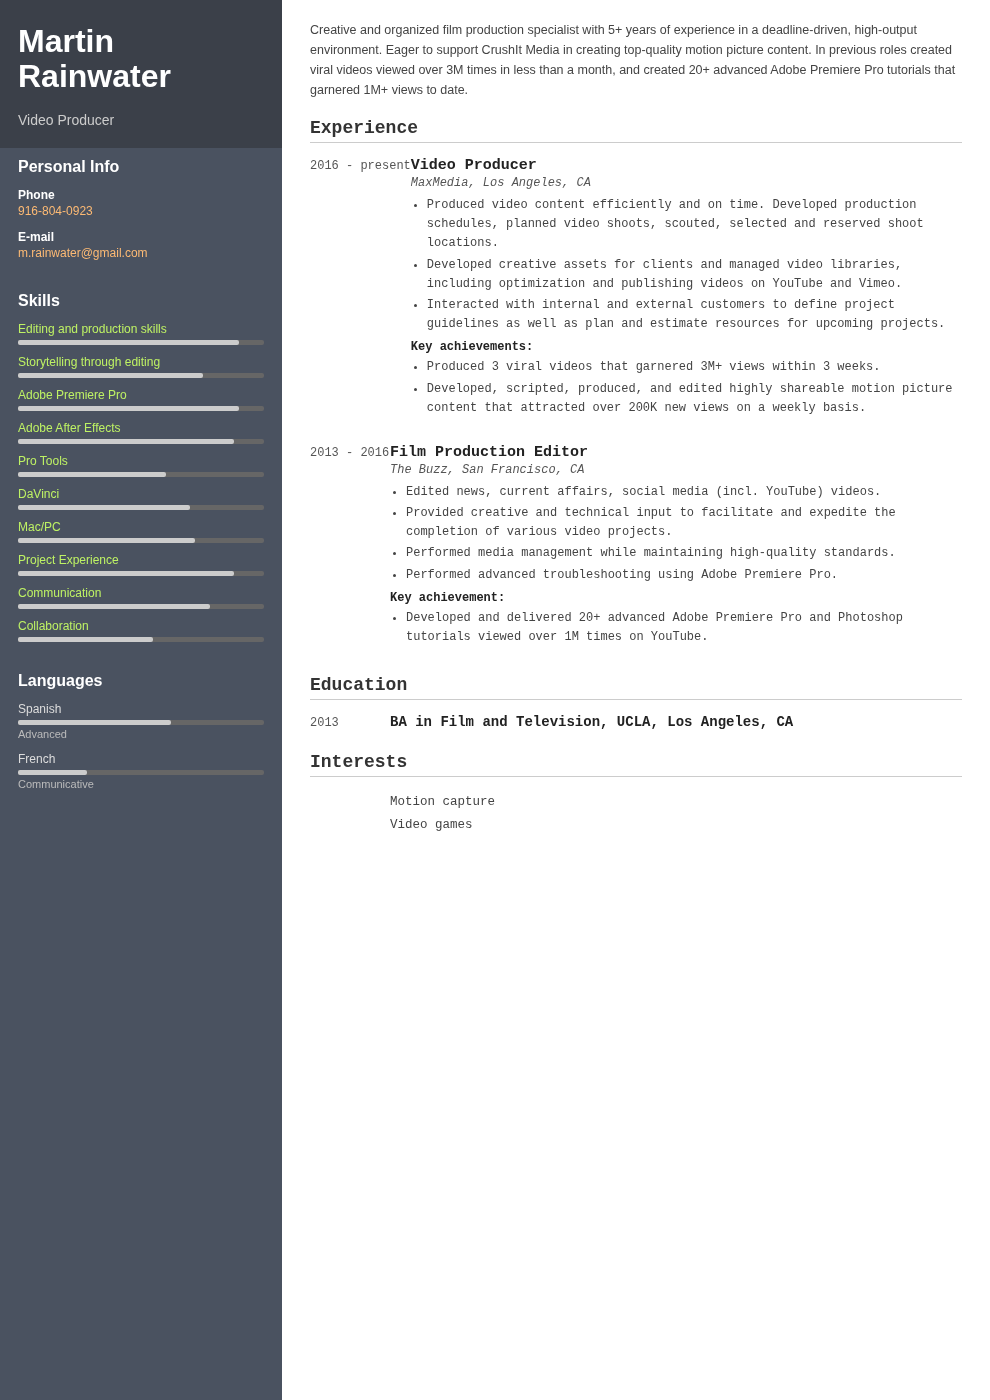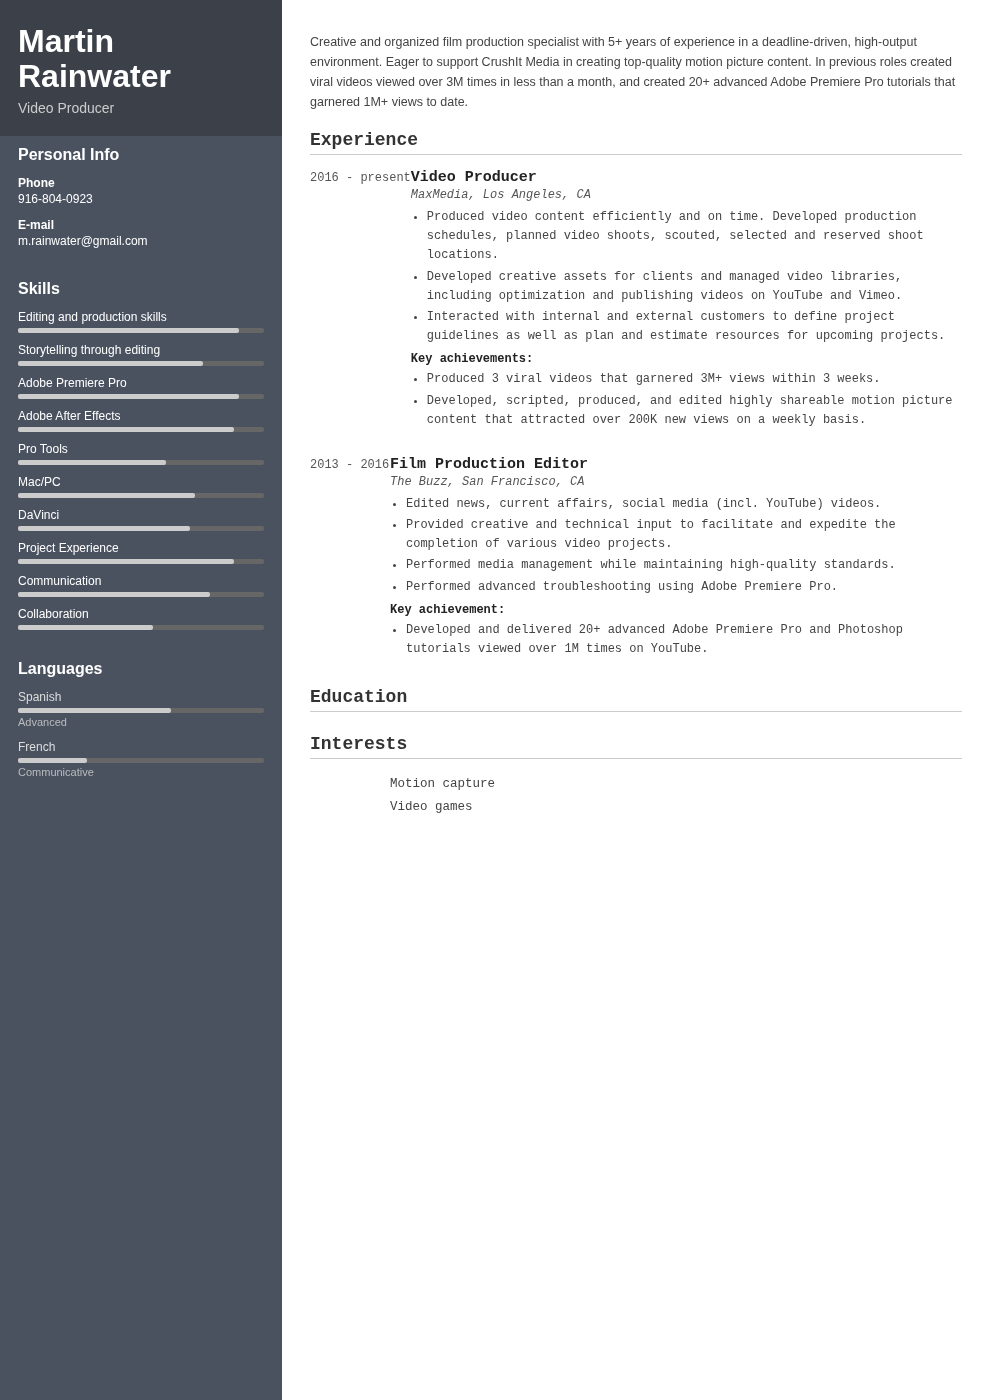--- a/index.html
+++ b/index.html
@@ -25,21 +25,21 @@
     .sidebar-header {
       background-color: #3b4049;
       padding: 24px 18px 20px 18px;
     }
 
     .sidebar-header h1 {
       font-size: 32px;
       font-weight: bold;
       line-height: 1.1;
       color: #fff;
-      margin-bottom: 6px;
+      margin-bottom: 18px;
     }
 
     .sidebar-header .title {
       font-size: 14px;
       color: #ccc;
       font-weight: normal;
     }
 
     .sidebar-section {
       padding: 10px 18px 10px 18px;
@@ -54,32 +54,32 @@
 
     .info-label {
       font-weight: bold;
       font-size: 12px;
       color: #fff;
       margin-bottom: 2px;
     }
 
     .info-value {
       font-size: 12px;
-      color: #ffffff;
+      color: #fdba74;
       margin-bottom: 12px;
     }
 
     
     .skill-item {
       margin-bottom: 10px;
     }
 
     .skill-name {
       font-size: 12px;
-      color: #ffffff;
+      color: #bef264;
       margin-bottom: 4px;
     }
 
     .skill-bar-bg {
       width: 100%;
       height: 5px;
       background-color: #666;
       border-radius: 2px;
       position: relative;
     }
@@ -126,21 +126,20 @@
       flex: 1;
       background: #fff;
       padding: 20px 28px 30px 28px;
     }
 
     .summary-text {
       font-size: 12.5px;
       color: #444;
       line-height: 1.6;
       margin-bottom: 18px;
-      margin-top: 12px;
     }
 
     .section-title {
       font-size: 18px;
       font-weight: bold;
       color: #333;
       border-bottom: 1px solid #ccc;
       padding-bottom: 4px;
       margin-bottom: 14px;
     }
@@ -284,29 +283,29 @@
         <div class="skill-bar-fill" style="width:88%"></div>
       </div>
     </div>
         <div class="skill-item">
       <div class="skill-name">Pro Tools</div>
       <div class="skill-bar-bg">
         <div class="skill-bar-fill" style="width:60%"></div>
       </div>
     </div>
         <div class="skill-item">
+      <div class="skill-name">DaVinci</div>
+      <div class="skill-bar-bg">
+        <div class="skill-bar-fill" style="width:70%"></div>
+      </div>
+    </div>
+        <div class="skill-item">
       <div class="skill-name">Mac/PC</div>
       <div class="skill-bar-bg">
         <div class="skill-bar-fill" style="width:72%"></div>
-      </div>
-    </div>
-        <div class="skill-item">
-      <div class="skill-name">DaVinci</div>
-      <div class="skill-bar-bg">
-        <div class="skill-bar-fill" style="width:70%"></div>
       </div>
     </div>
         <div class="skill-item">
       <div class="skill-name">Project Experience</div>
       <div class="skill-bar-bg">
         <div class="skill-bar-fill" style="width:88%"></div>
       </div>
     </div>
         <div class="skill-item">
       <div class="skill-name">Communication</div>
@@ -384,20 +383,26 @@
         <ul class="exp-bullets">
               <li>Developed and delivered 20+ advanced Adobe Premiere Pro and Photoshop tutorials viewed over 1M times on YouTube.</li>
             </ul>
       </div>
     </div>
       </div>
   </div>
 
   <div class="section">
     <div class="section-title">Education</div>
+    <div id="education-container">
+        <div class="edu-entry">
+      <div class="edu-year">2013</div>
+      <div class="edu-details">BA in Film and Television,  UCLA, Los Angeles, CA</div>
+    </div>
+      </div>
   </div>
 
   <div class="section">
     <div class="section-title">Interests</div>
     <div class="interests-entry">
       <div class="interests-spacer"></div>
       <div id="interests-container" class="interests-list">
           <div>Motion capture</div>
           <div>Video games</div>
         </div>

